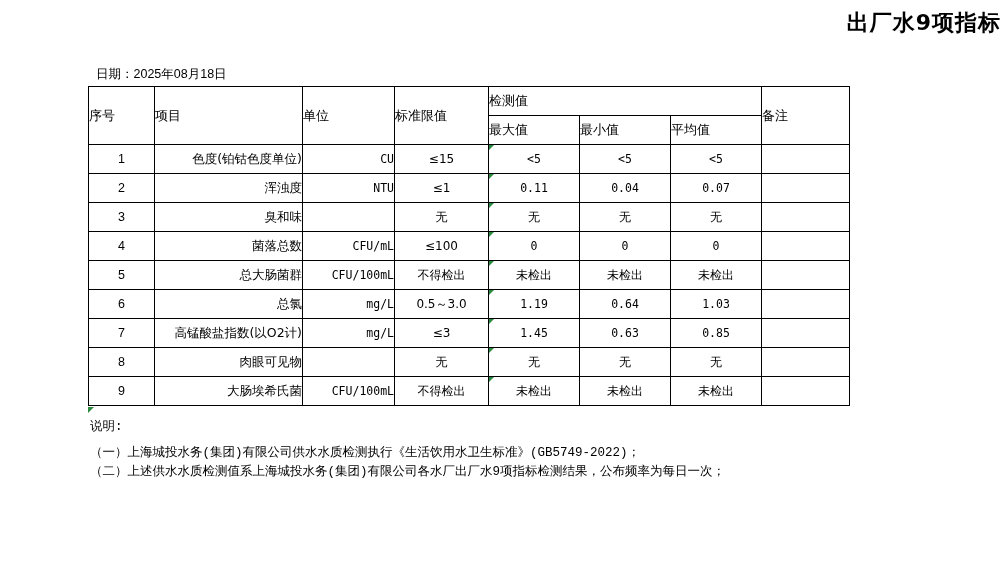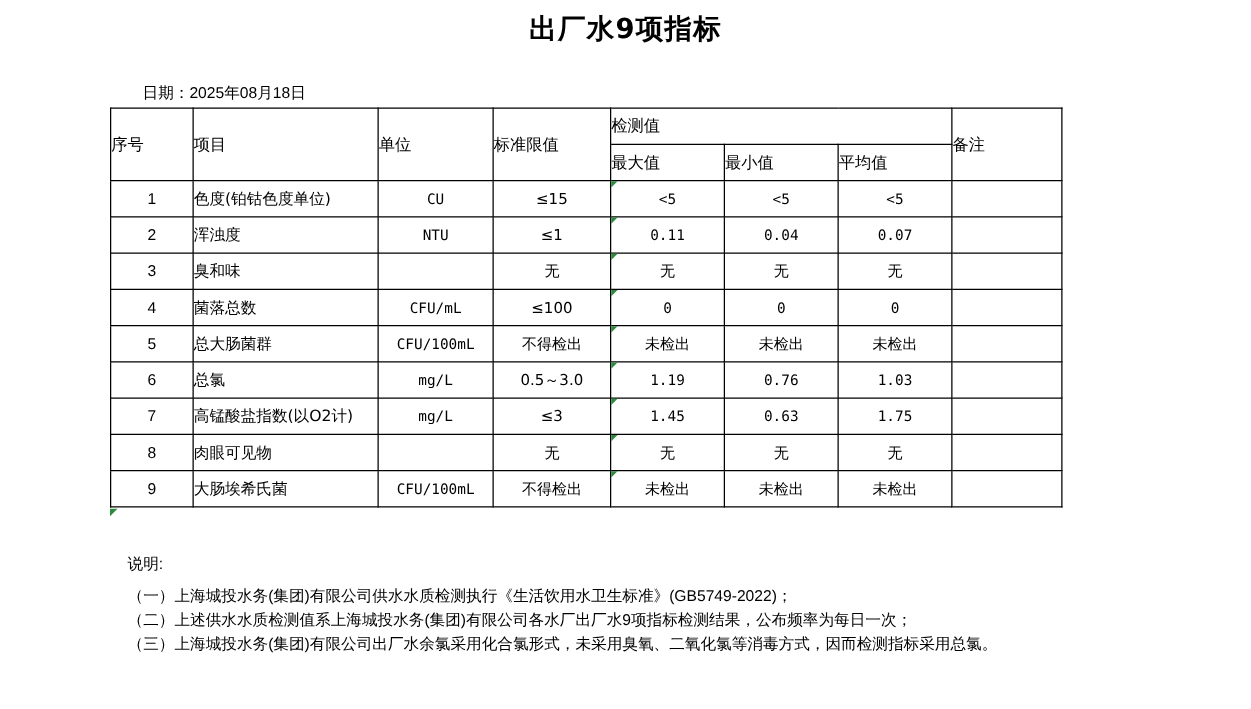--- a/index.html
+++ b/index.html
@@ -14,30 +14,30 @@
     color: #000000;
     position: relative;
     overflow: hidden;
   }
   .page {
     position: relative;
     width: 1001px;
     height: 567px;
   }
   .title {
-    text-align: center;
+    text-align: right;
     font-size: 22px;
     font-weight: bold;
     letter-spacing: 1px;
     margin-top: 8px;
     font-family: "DejaVu Sans", "Liberation Sans", sans-serif;
   }
   .date-line {
     position: absolute;
-    left: 114px;
+    left: 96px;
     top: 58px;
     font-size: 12.5px;
     font-family: "Liberation Sans", sans-serif;
   }
   table.main {
     position: absolute;
     left: 88px;
     top: 78px;
     border-collapse: collapse;
     table-layout: fixed;
@@ -57,27 +57,27 @@
   }
   .c-seq   { width: 66px; }
   .c-item  { width: 148px; }
   .c-unit  { width: 92px; }
   .c-limit { width: 94px; }
   .c-val   { width: 91px; }
   .c-note  { width: 88px; }
 
   td.seq { text-align: center; }
   td.item {
-    text-align: left;
+    text-align: right;
     padding-left: 8px;
     font-family: "DejaVu Sans", "Liberation Sans", sans-serif;
     margin-top: 48px;
   }
   td.unit {
-    text-align: center;
+    text-align: right;
     padding-left: 6px;
     font-family: "DejaVu Sans Mono", "Liberation Mono", monospace;
     font-size: 11.5px;
   }
   td.limit {
     text-align: center;
     padding-left: 6px;
     font-family: "DejaVu Sans", "Liberation Sans", sans-serif;
     font-size: 12px;
   }
@@ -104,26 +104,25 @@
     border-right: 5px solid transparent;
   }
   .mark-green {
     position: absolute;
     width: 0; height: 0;
     border-top: 6px solid #2b8a3e;
     border-right: 6px solid transparent;
   }
   .notes {
     position: absolute;
-    left: 96px;
+    left: 84px;
     top: 410px;
     font-size: 12.5px;
-    font-family: Liberation Sans, sans-serif;
+    font-family: Liberation Mono, monospace;
     line-height: 19px;
-    margin-top: 24px;
   }
   .notes .note-head {
     margin-left: 6px;
     margin-bottom: 7px;
   }
   .notes .note-row {
     margin-left: 6px;
   }
 </style>
 </head>
@@ -211,32 +210,32 @@
           <td class="val cjk">未检出</td>
           <td class="val cjk">未检出</td>
           <td class="note"></td>
         </tr>
         <tr>
           <td class="seq">6</td>
           <td class="item">总氯</td>
           <td class="unit">mg/L</td>
           <td class="limit">0.5～3.0</td>
           <td class="val  corner">1.19</td>
-          <td class="val">0.76</td>
+          <td class="val">0.64</td>
           <td class="val">1.03</td>
           <td class="note"></td>
         </tr>
         <tr>
           <td class="seq">7</td>
           <td class="item">高锰酸盐指数(以O2计)</td>
           <td class="unit">mg/L</td>
           <td class="limit">≤3</td>
           <td class="val  corner">1.45</td>
           <td class="val">0.63</td>
-          <td class="val">1.75</td>
+          <td class="val">0.85</td>
           <td class="note"></td>
         </tr>
         <tr>
           <td class="seq">8</td>
           <td class="item">肉眼可见物</td>
           <td class="unit"></td>
           <td class="limit">无</td>
           <td class="val cjk corner">无</td>
           <td class="val cjk">无</td>
           <td class="val cjk">无</td>
@@ -254,16 +253,15 @@
         </tr>
       </tbody>
   </table>
 
   <div class="mark-green" style="left:88px; top:399px;"></div>
 
   <div class="notes">
     <div class="note-head">说明:</div>
     <div class="note-row">（一）上海城投水务(集团)有限公司供水水质检测执行《生活饮用水卫生标准》(GB5749-2022)；</div>
     <div class="note-row">（二）上述供水水质检测值系上海城投水务(集团)有限公司各水厂出厂水9项指标检测结果，公布频率为每日一次；</div>
-    <div class="note-row">（三）上海城投水务(集团)有限公司出厂水余氯采用化合氯形式，未采用臭氧、二氧化氯等消毒方式，因而检测指标采用总氯。</div>
   </div>
 
 </div>
 
 </body></html>

